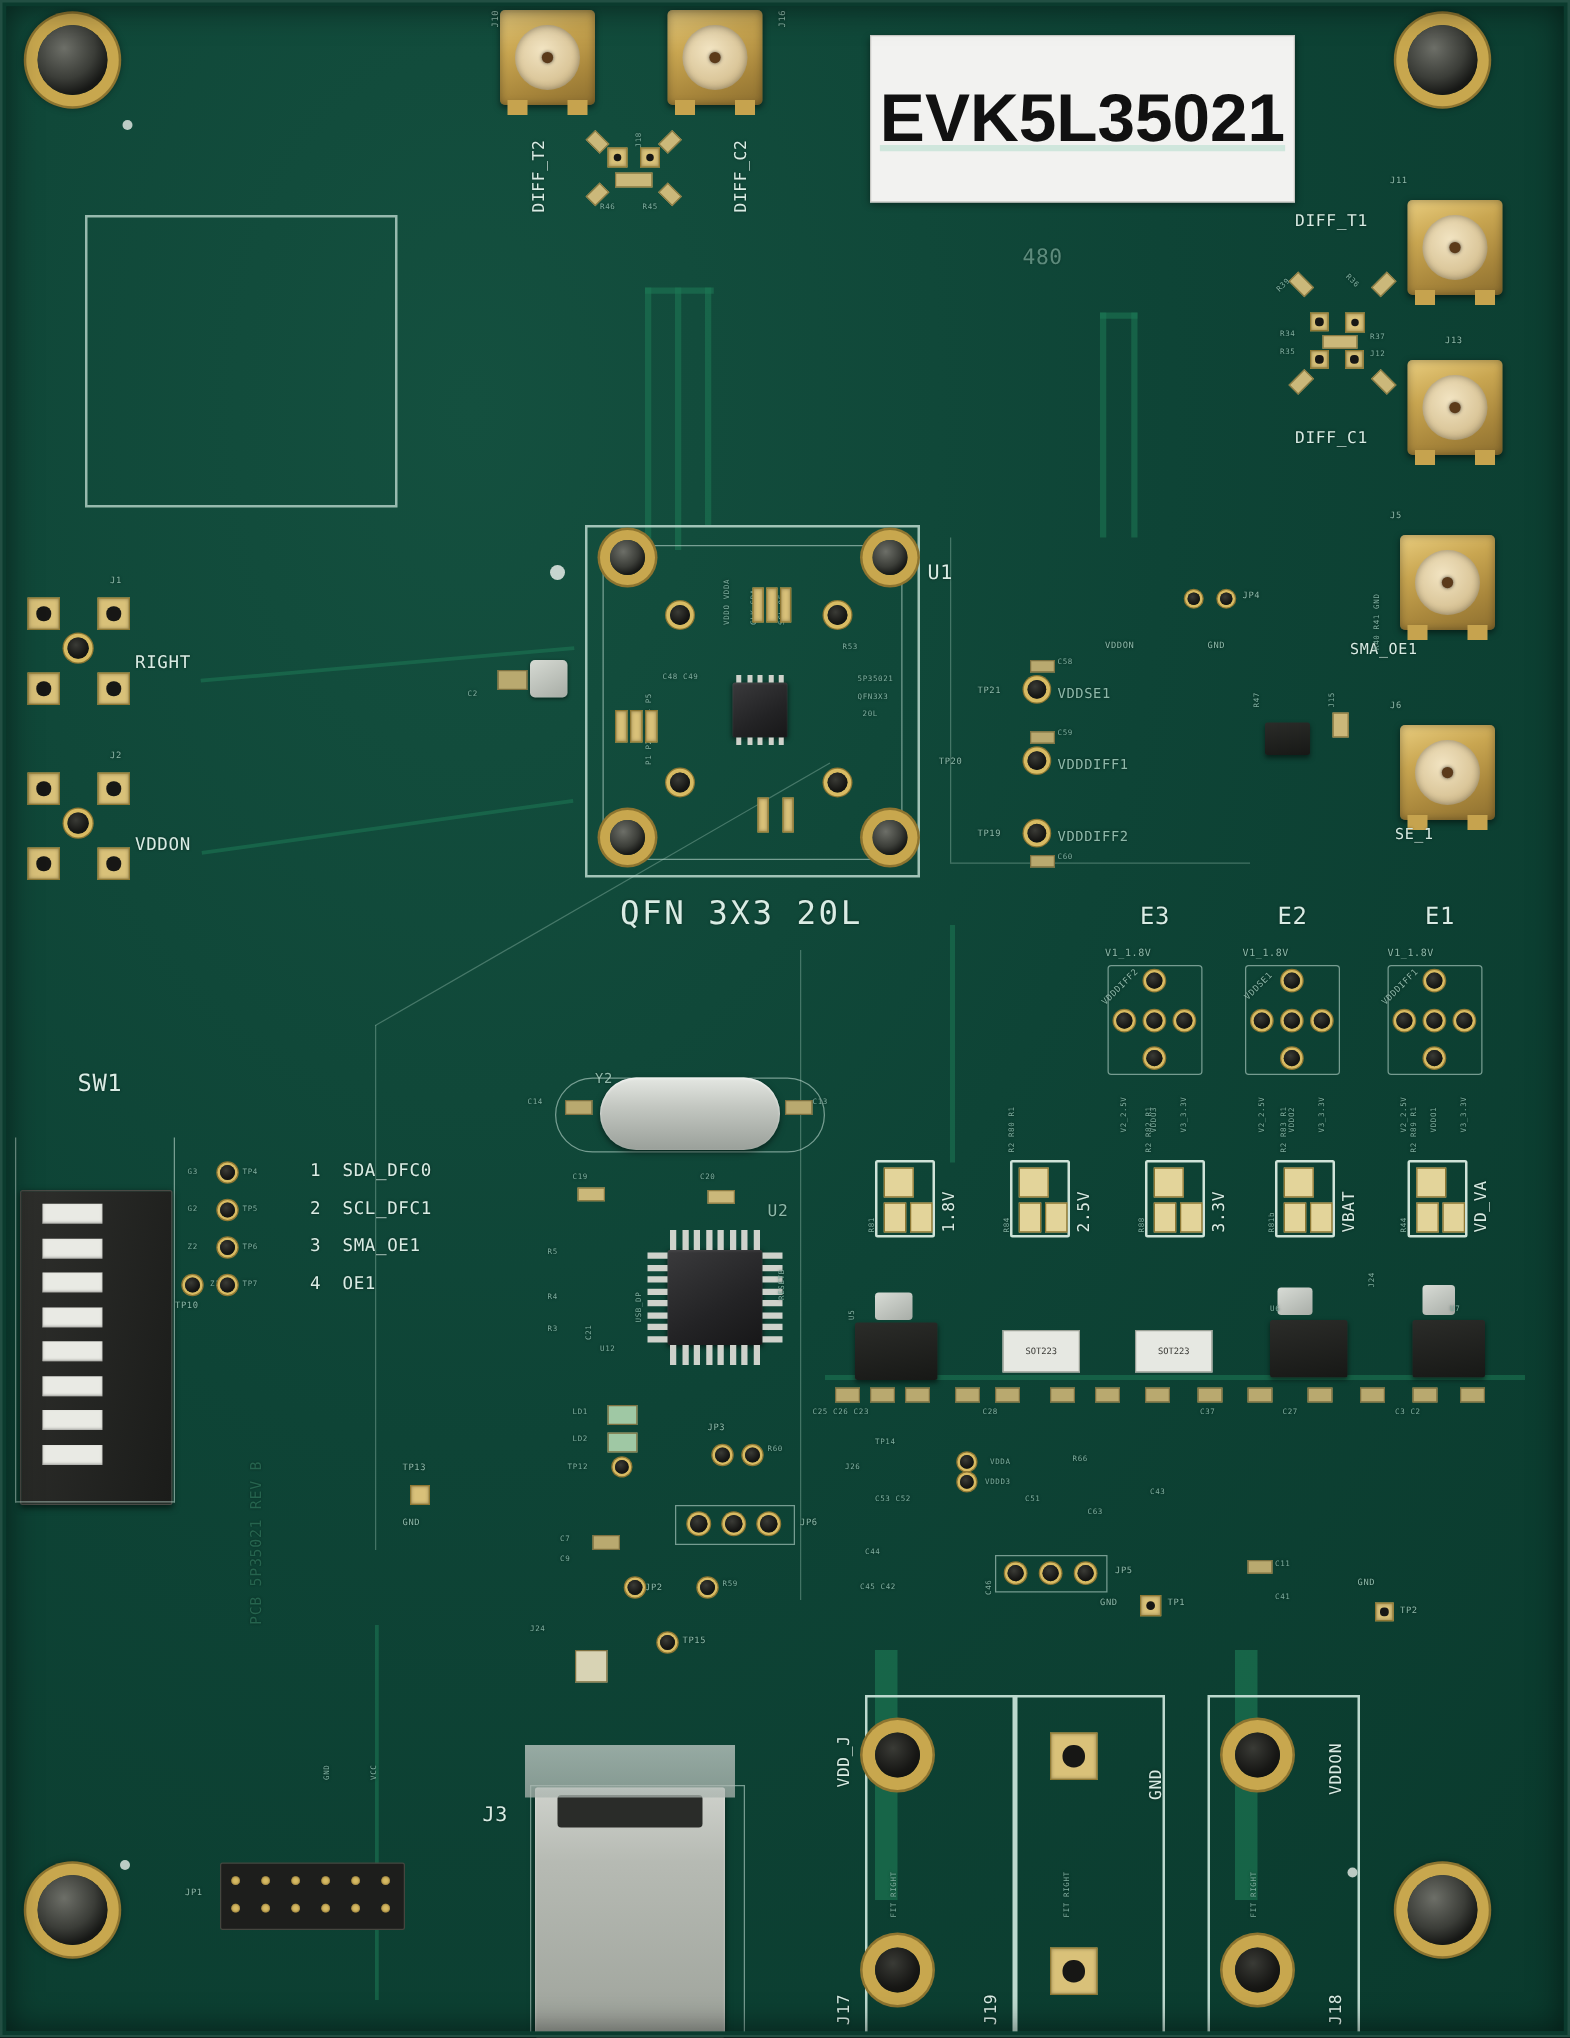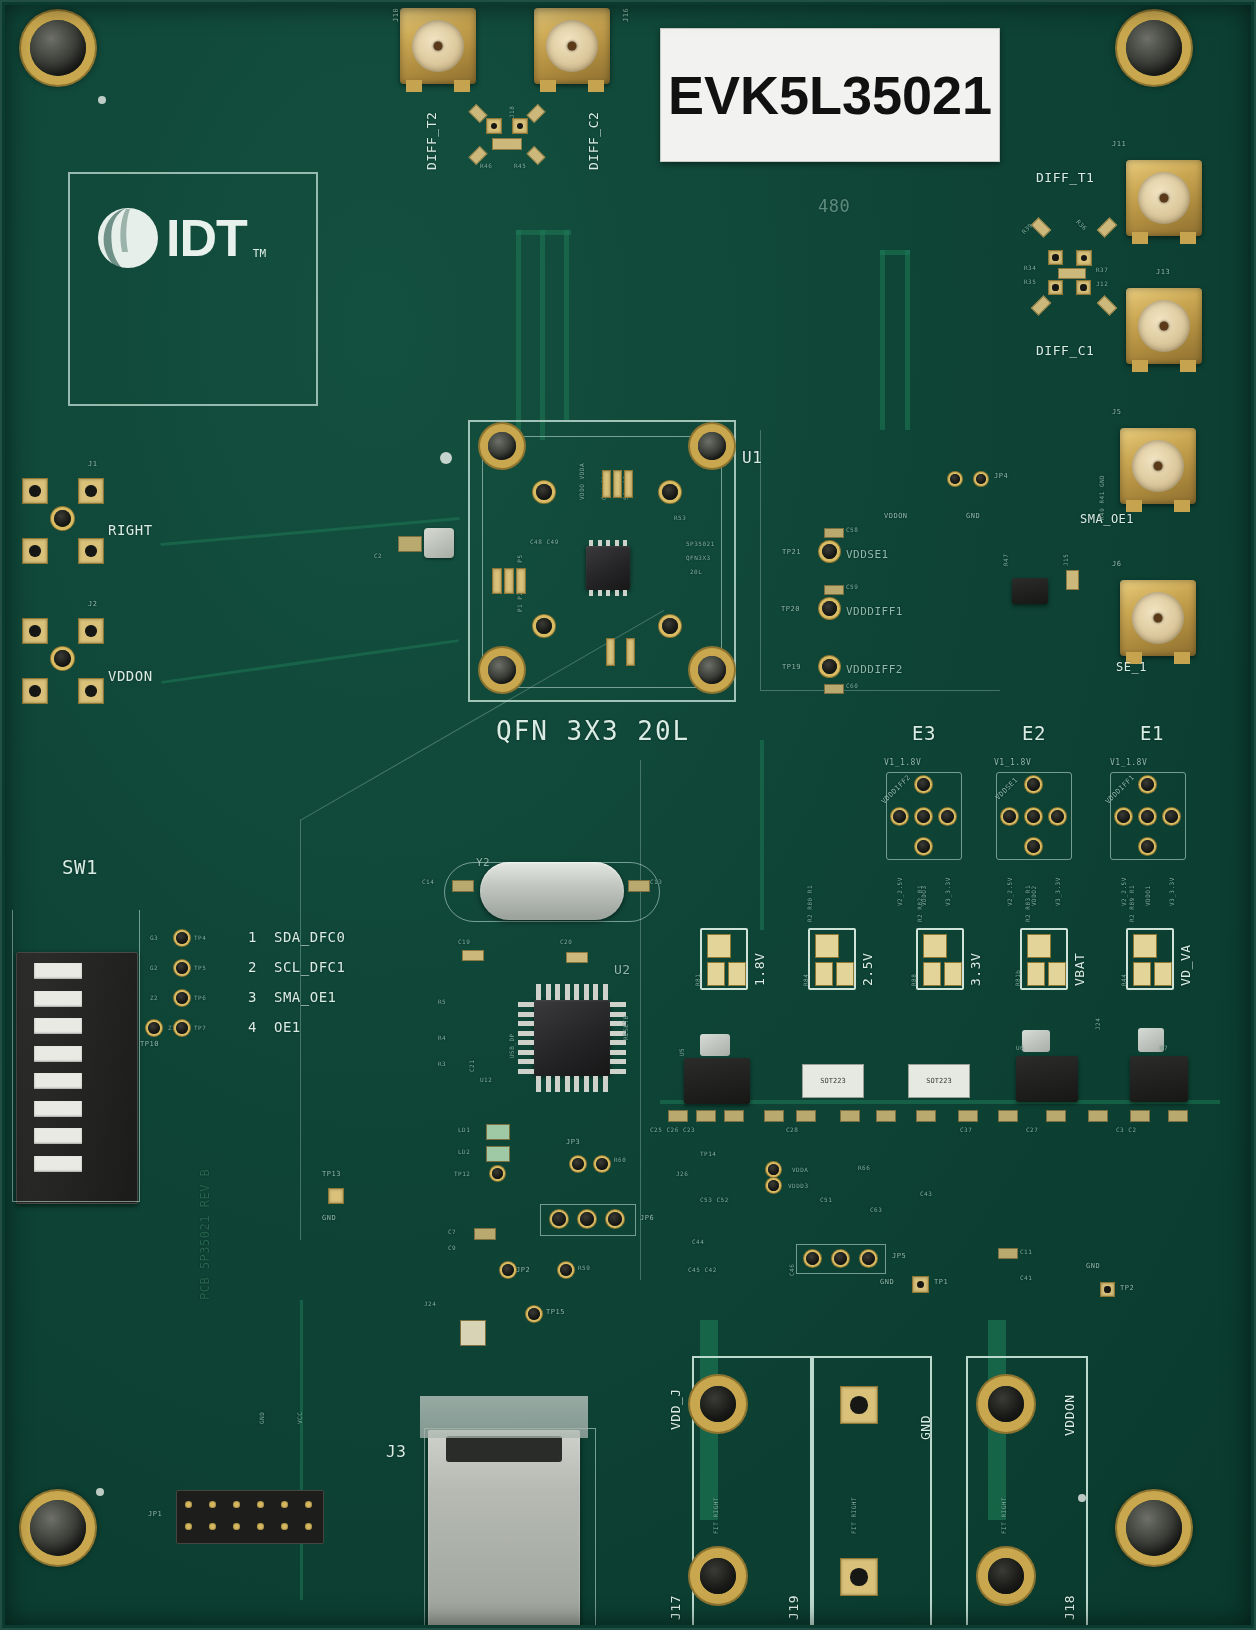--- a/index.html
+++ b/index.html
@@ -131,36 +131,25 @@
   <div class="tracel" style="left:760px;top:690px;width:240px;height:1px;"></div>
 
   <div class="mhole" style="left:30px;top:20px;width:56px;height:56px;"></div>
   <div class="mhole" style="left:1126px;top:20px;width:56px;height:56px;"></div>
   <div class="mhole" style="left:30px;top:1500px;width:56px;height:56px;"></div>
   <div class="mhole" style="left:1126px;top:1500px;width:56px;height:56px;"></div>
   <div style="position:absolute;left:98px;top:96px;width:8px;height:8px;border-radius:50%;background:#e9eee9;opacity:.8"></div>
   <div style="position:absolute;left:1078px;top:1494px;width:8px;height:8px;border-radius:50%;background:#e9eee9;opacity:.8"></div>
   <div style="position:absolute;left:96px;top:1488px;width:8px;height:8px;border-radius:50%;background:#e9eee9;opacity:.8"></div>
 
-  <div class="sticker" style="left:660px;top:28px;width:338px;height:132px;">
+  <div class="sticker" style="left:696px;top:28px;width:338px;height:132px;text-decoration:underline;">
     <span style="font-size:54px;">EVK5L35021</span>
   </div>
 
   <div class="idtbox" style="left:68px;top:172px;width:250px;height:234px;"></div>
-  <div class="idtlogo" style="left:96px;top:206px;">
-    <span class="idtmark">
-      <svg width="64" height="64" viewBox="0 0 64 64">
-        <circle cx="32" cy="32" r="30" fill="#e6efe9"></circle>
-        <path d="M30 2 C16 10 14 24 16 40 C17 50 22 58 26 62 L20 62 C12 54 6 42 8 28 C10 14 19 5 30 2 Z" fill="#0e4436" opacity=".55"></path>
-        <path d="M30 3 C24 14 23 30 26 46 L32 46 C29 30 30 14 34 3 Z" fill="#0e4436" opacity=".35"></path>
-      </svg>
-    </span>
-    <span class="idttext">IDT</span>
-    <span class="tm" style="color:#dbeae2;align-self:flex-end;margin-bottom:10px;">TM</span>
-  </div>
 
   <div class="sma" style="left:400px;top:8px;">
       <span class="tab" style="left:6px;"></span>
       <span class="tab" style="right:6px;"></span>
     </div>
   <div class="sma" style="left:534px;top:8px;">
       <span class="tab" style="left:6px;"></span>
       <span class="tab" style="right:6px;"></span>
     </div>
   <div class="silk tiny r90" style="left:392px;top:22px;">J10</div>
@@ -327,21 +316,21 @@
     </div>
   <div class="silk tiny" style="left:88px;top:600px;">J2</div>
   <div class="silk" style="left:108px;top:668px;font-size:14px;">VDDON</div>
 
   <div class="silk tiny" style="left:782px;top:548px;">TP21</div>
   <div class="via" style="left:822px;top:544px;width:15px;height:15px;"></div>
   <div class="silk tiny" style="left:846px;top:548px;font-size:11px;">VDDSE1</div>
   <div class="cap" style="left:824px;top:528px;width:18px;height:8px;"></div>
   <div class="silk xt" style="left:846px;top:526px;">C58</div>
 
-  <div class="silk tiny" style="left:781px;top:605px;">TP20</div>
+  <div class="silk tiny" style="left:751px;top:605px;">TP20</div>
   <div class="via" style="left:822px;top:601px;width:15px;height:15px;"></div>
   <div class="silk tiny" style="left:846px;top:605px;font-size:11px;">VDDDIFF1</div>
   <div class="cap" style="left:824px;top:585px;width:18px;height:8px;"></div>
   <div class="silk xt" style="left:846px;top:583px;">C59</div>
 
   <div class="silk tiny" style="left:782px;top:663px;">TP19</div>
   <div class="via" style="left:822px;top:659px;width:15px;height:15px;"></div>
   <div class="silk tiny" style="left:846px;top:663px;font-size:11px;">VDDDIFF2</div>
   <div class="cap" style="left:824px;top:684px;width:18px;height:8px;"></div>
   <div class="silk xt" style="left:846px;top:682px;">C60</div>

